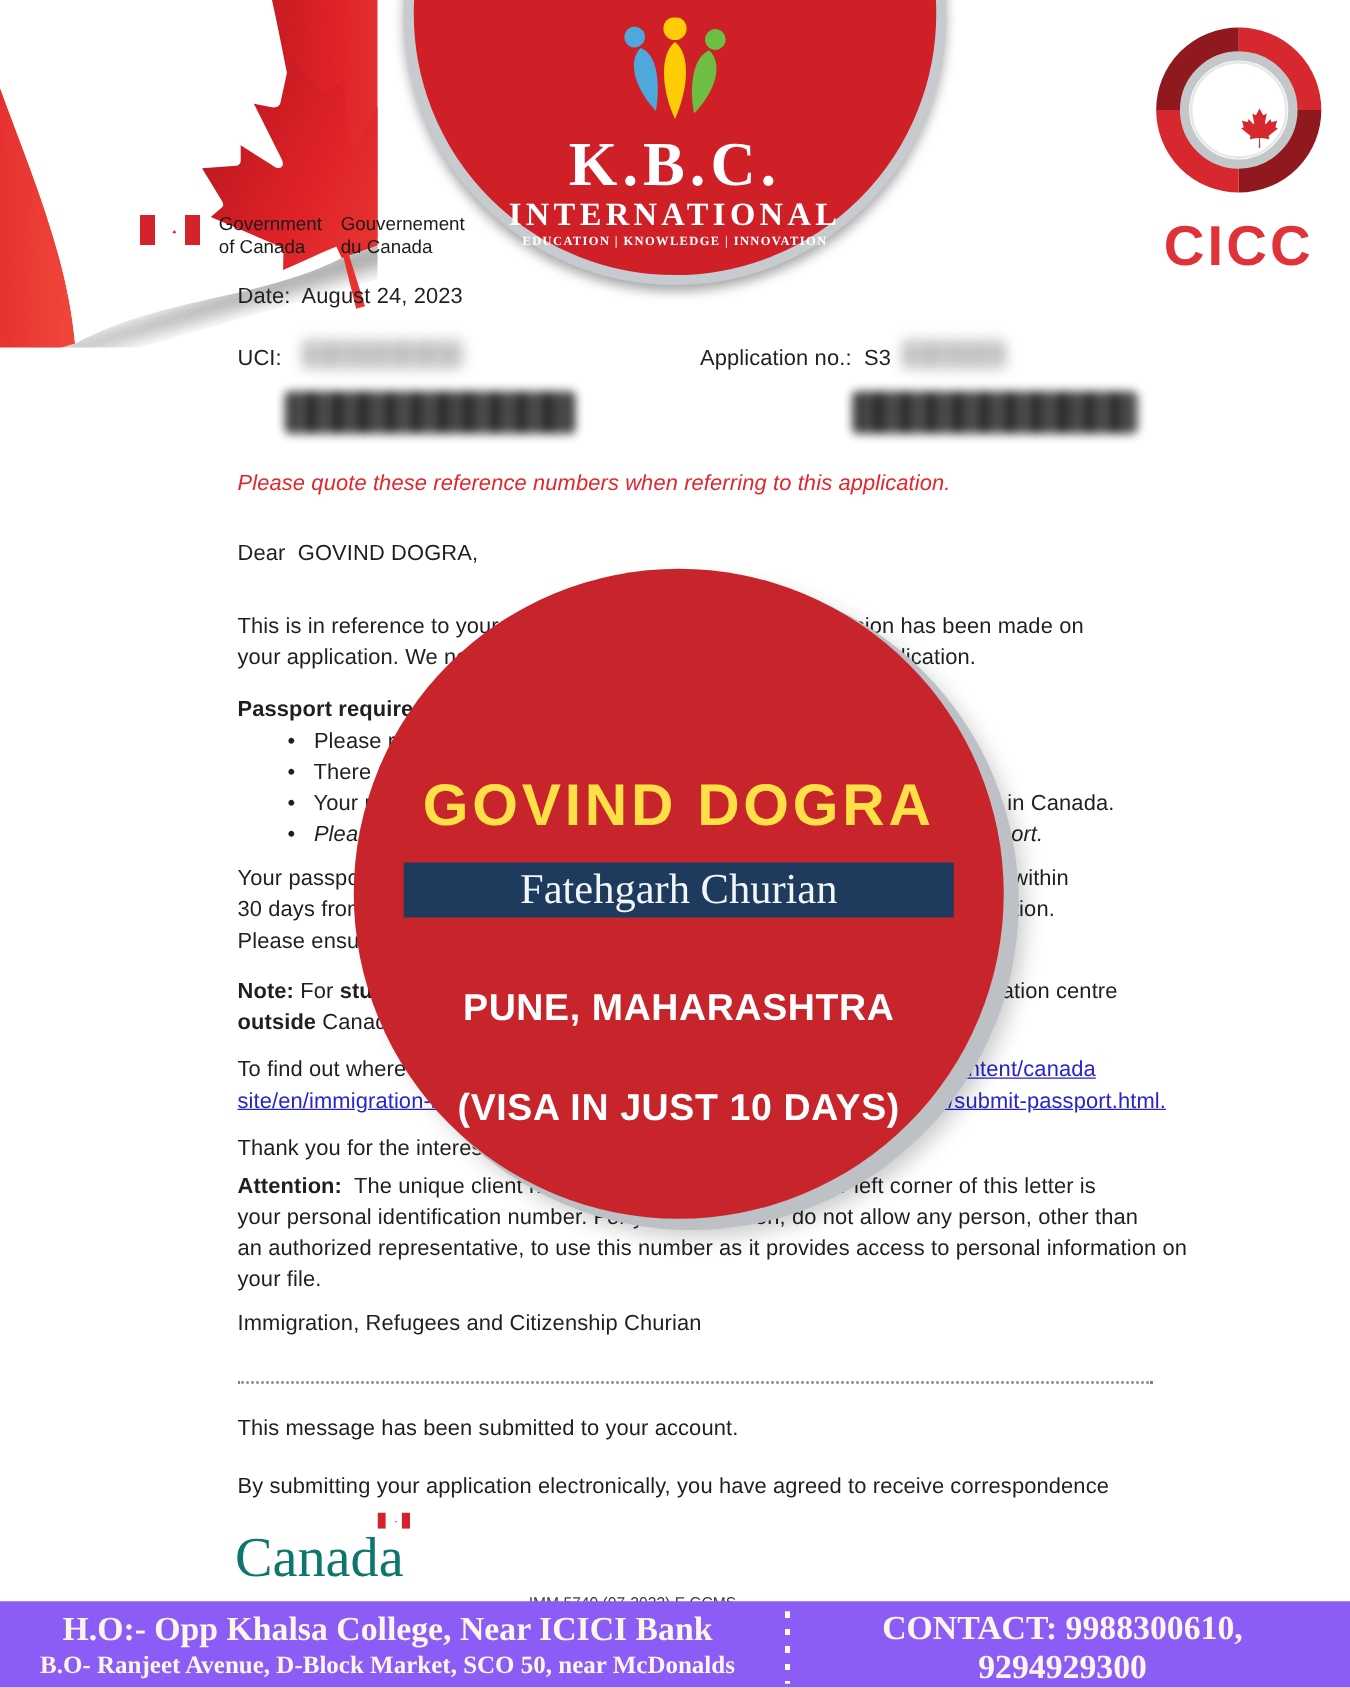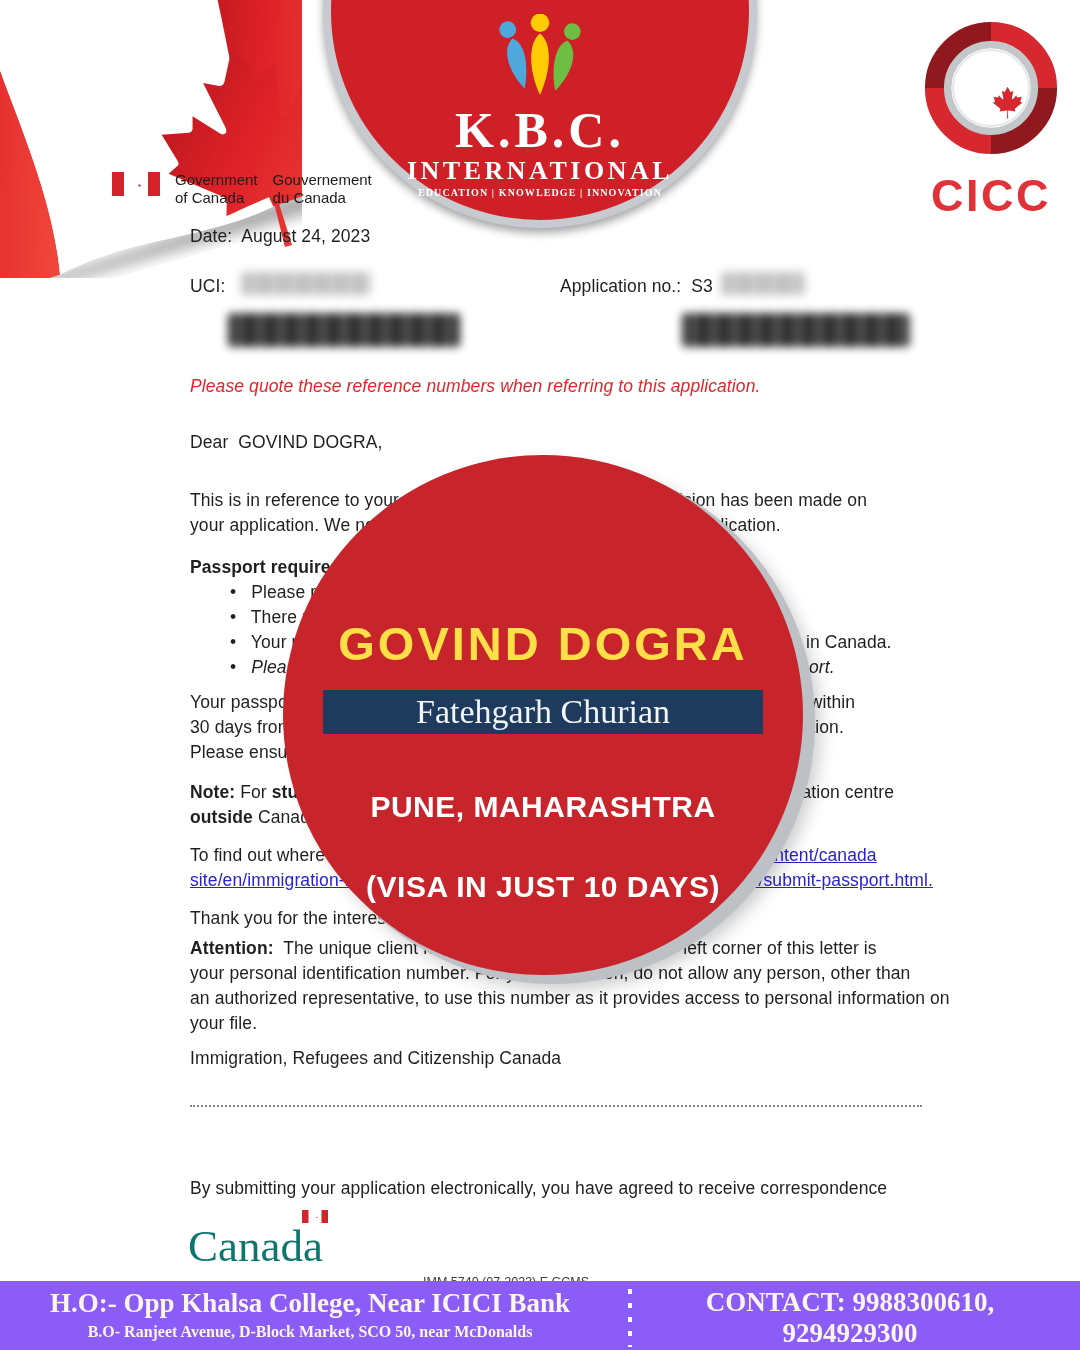--- a/index.html
+++ b/index.html
@@ -47,21 +47,21 @@
   .wordmark{position:absolute;left:188px;top:1220px;font-family:"Liberation Serif",serif;
      font-size:45px;color:#0f766e;}
   .wordmark .lasta{position:relative;}
   .wordmark .mini-flag{position:absolute;left:-1px;top:-11px;}
   .imm-code{position:absolute;left:423px;top:1251px;font-size:12.5px;color:#3c3c3c;margin-top:24px;}
   
   .footer{position:absolute;left:0;top:1281px;width:1080px;height:74px;background:#8b5cf6;color:#fbf6ea;}
   .f-left{position:absolute;left:25px;top:6px;width:570px;text-align:center;
      font-family:"Liberation Serif",serif;font-weight:bold;}
   .f-left .l1{font-size:27px;line-height:32px;}
-  .f-left .l2{font-size:16px;line-height:26px;}
+  .f-left .l2{font-size:20px;line-height:26px;}
   .f-right{position:absolute;left:655px;top:6px;width:390px;text-align:center;
      font-family:"Liberation Serif",serif;font-weight:bold;font-size:27px;line-height:31px;}
   .f-sep{position:absolute;left:628px;top:8px;width:4px;height:58px;
      background:repeating-linear-gradient(180deg,#fff 0 5px,transparent 5px 14px);}
 </style>
 </head>
 <body>
 
 <div class="page">
 
@@ -179,24 +179,25 @@
   <div class="line" style="left:190px;top:845px"><span>To find out where to submit your passport, go to: </span><a class="lnk">https://www.canada.ca/content/canada</a></div>
   <div class="line" style="left:190px;top:870px"><a class="lnk">site/en/immigration-refugees-citizenship/services/visit-canada/next-steps/submit-passport.html.</a></div>
 
   <div class="line" style="left:190px;top:908px">Thank you for the interest you have shown in Canada.</div>
 
   <div class="line" style="left:190px;top:938px"><span class="b">Attention:</span><span>  The unique client number (UCI) found in the upper left corner of this letter is</span></div>
   <div class="line" style="left:190px;top:963px">your personal identification number. For your protection, do not allow any person, other than</div>
   <div class="line" style="left:190px;top:988px">an authorized representative, to use this number as it provides access to personal information on</div>
   <div class="line" style="left:190px;top:1013px">your file.</div>
 
-  <div class="line" style="left:190px;top:1048px">Immigration, Refugees and Citizenship Canada</div>
+  <div class="line" style="left:190px;top:1048px">Immigration, Refugees and Citizenship Churian</div>
 
   <div class="dotted-sep" style="left:190px;top:1105px;width:732px"></div>
 
+  <div class="line" style="left:190px;top:1132px">This message has been submitted to your account.</div>
   <div class="line" style="left:190px;top:1178px">By submitting your application electronically, you have agreed to receive correspondence</div>
 
   <div class="big-circle">
     <div class="ovl-name">GOVIND DOGRA</div>
     <div class="navy-band">
         <span>Fatehgarh Churian</span>
       </div>
     <div class="ovl-line" style="top:333px">PUNE, MAHARASHTRA</div>
     <div class="ovl-line" style="top:413px">(VISA IN JUST 10 DAYS)</div>
   </div>

